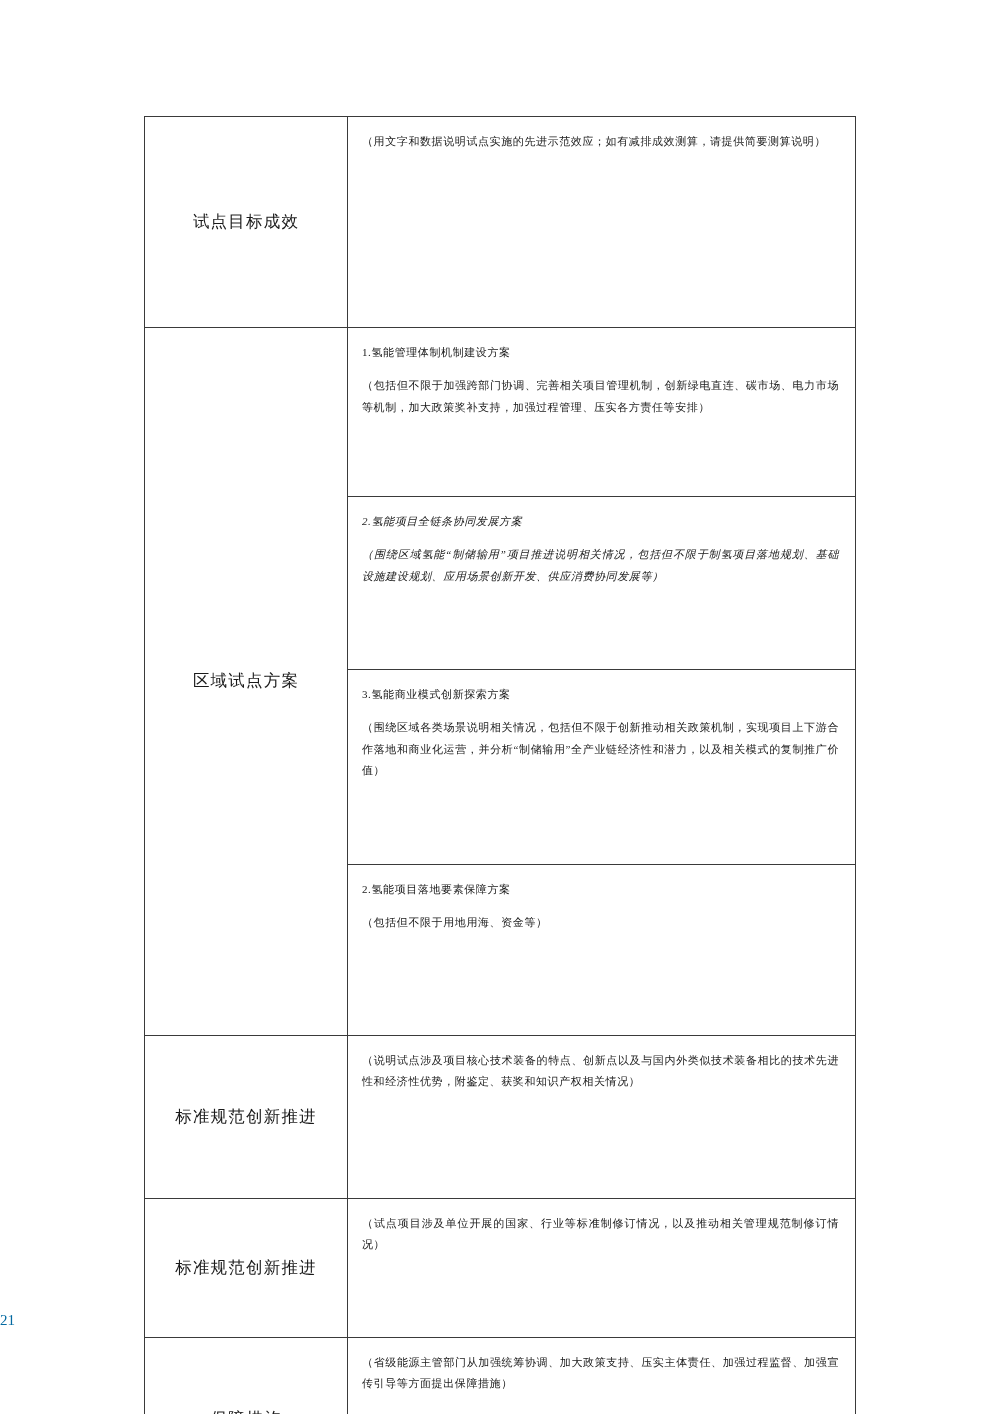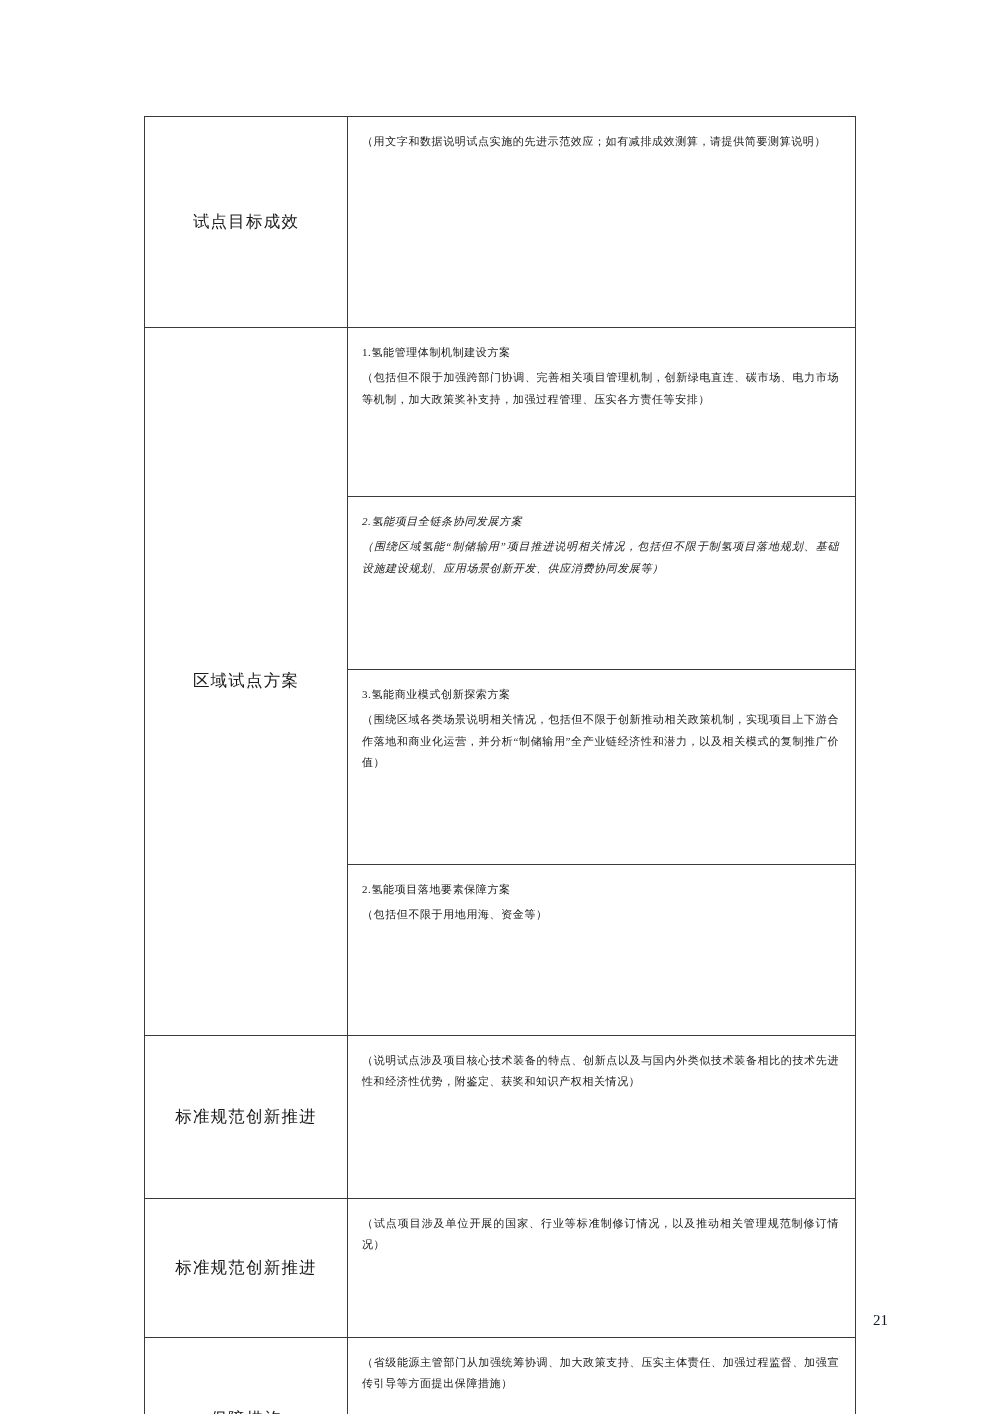--- a/index.html
+++ b/index.html
@@ -50,39 +50,39 @@
     font-size: 11px;
     line-height: 1.95;
     letter-spacing: 0.6px;
   }
   .para {
     margin: 0;
     text-align: justify;
     text-justify: inter-ideograph;
   }
   .para + .para {
-    margin-top: 4px;
+    margin-top: 12px;
   }
   .h-row-1 { height: 182px; }
   .h-sub-1 { height: 140px; }
   .h-sub-2 { height: 144px; font-style: italic; }
   .h-sub-3 { height: 166px; }
   .h-sub-4 { height: 142px; }
   .h-row-3 { height: 134px; }
   .h-row-4 { height: 110px; }
   .h-row-5 { height: 134px; }
   .page-number {
     position: absolute;
     left: 0;
     top: 1312px;
     width: 888px;
-    text-align: right;
+    text-align: left;
     font-size: 15px;
     font-family: "Liberation Serif", "DejaVu Serif", serif;
-    color: #0f172a;
+    color: #0369a1;
   }
 </style>
 </head>
 <body>
 
 <div class="page">
 
   <table class="doc-table">
     <tbody>
 

